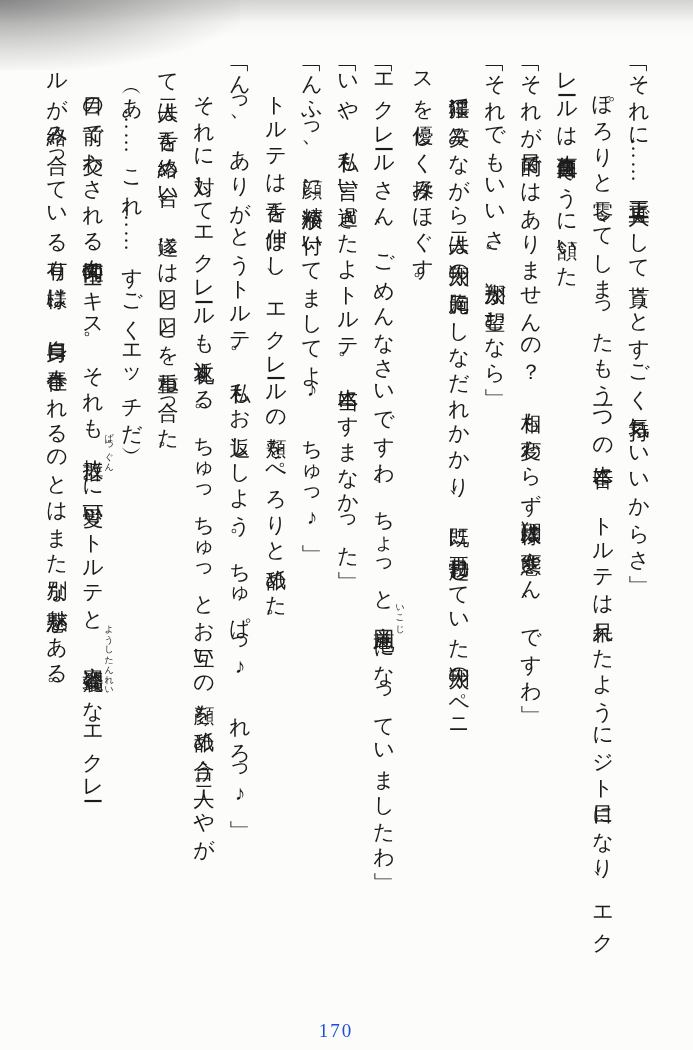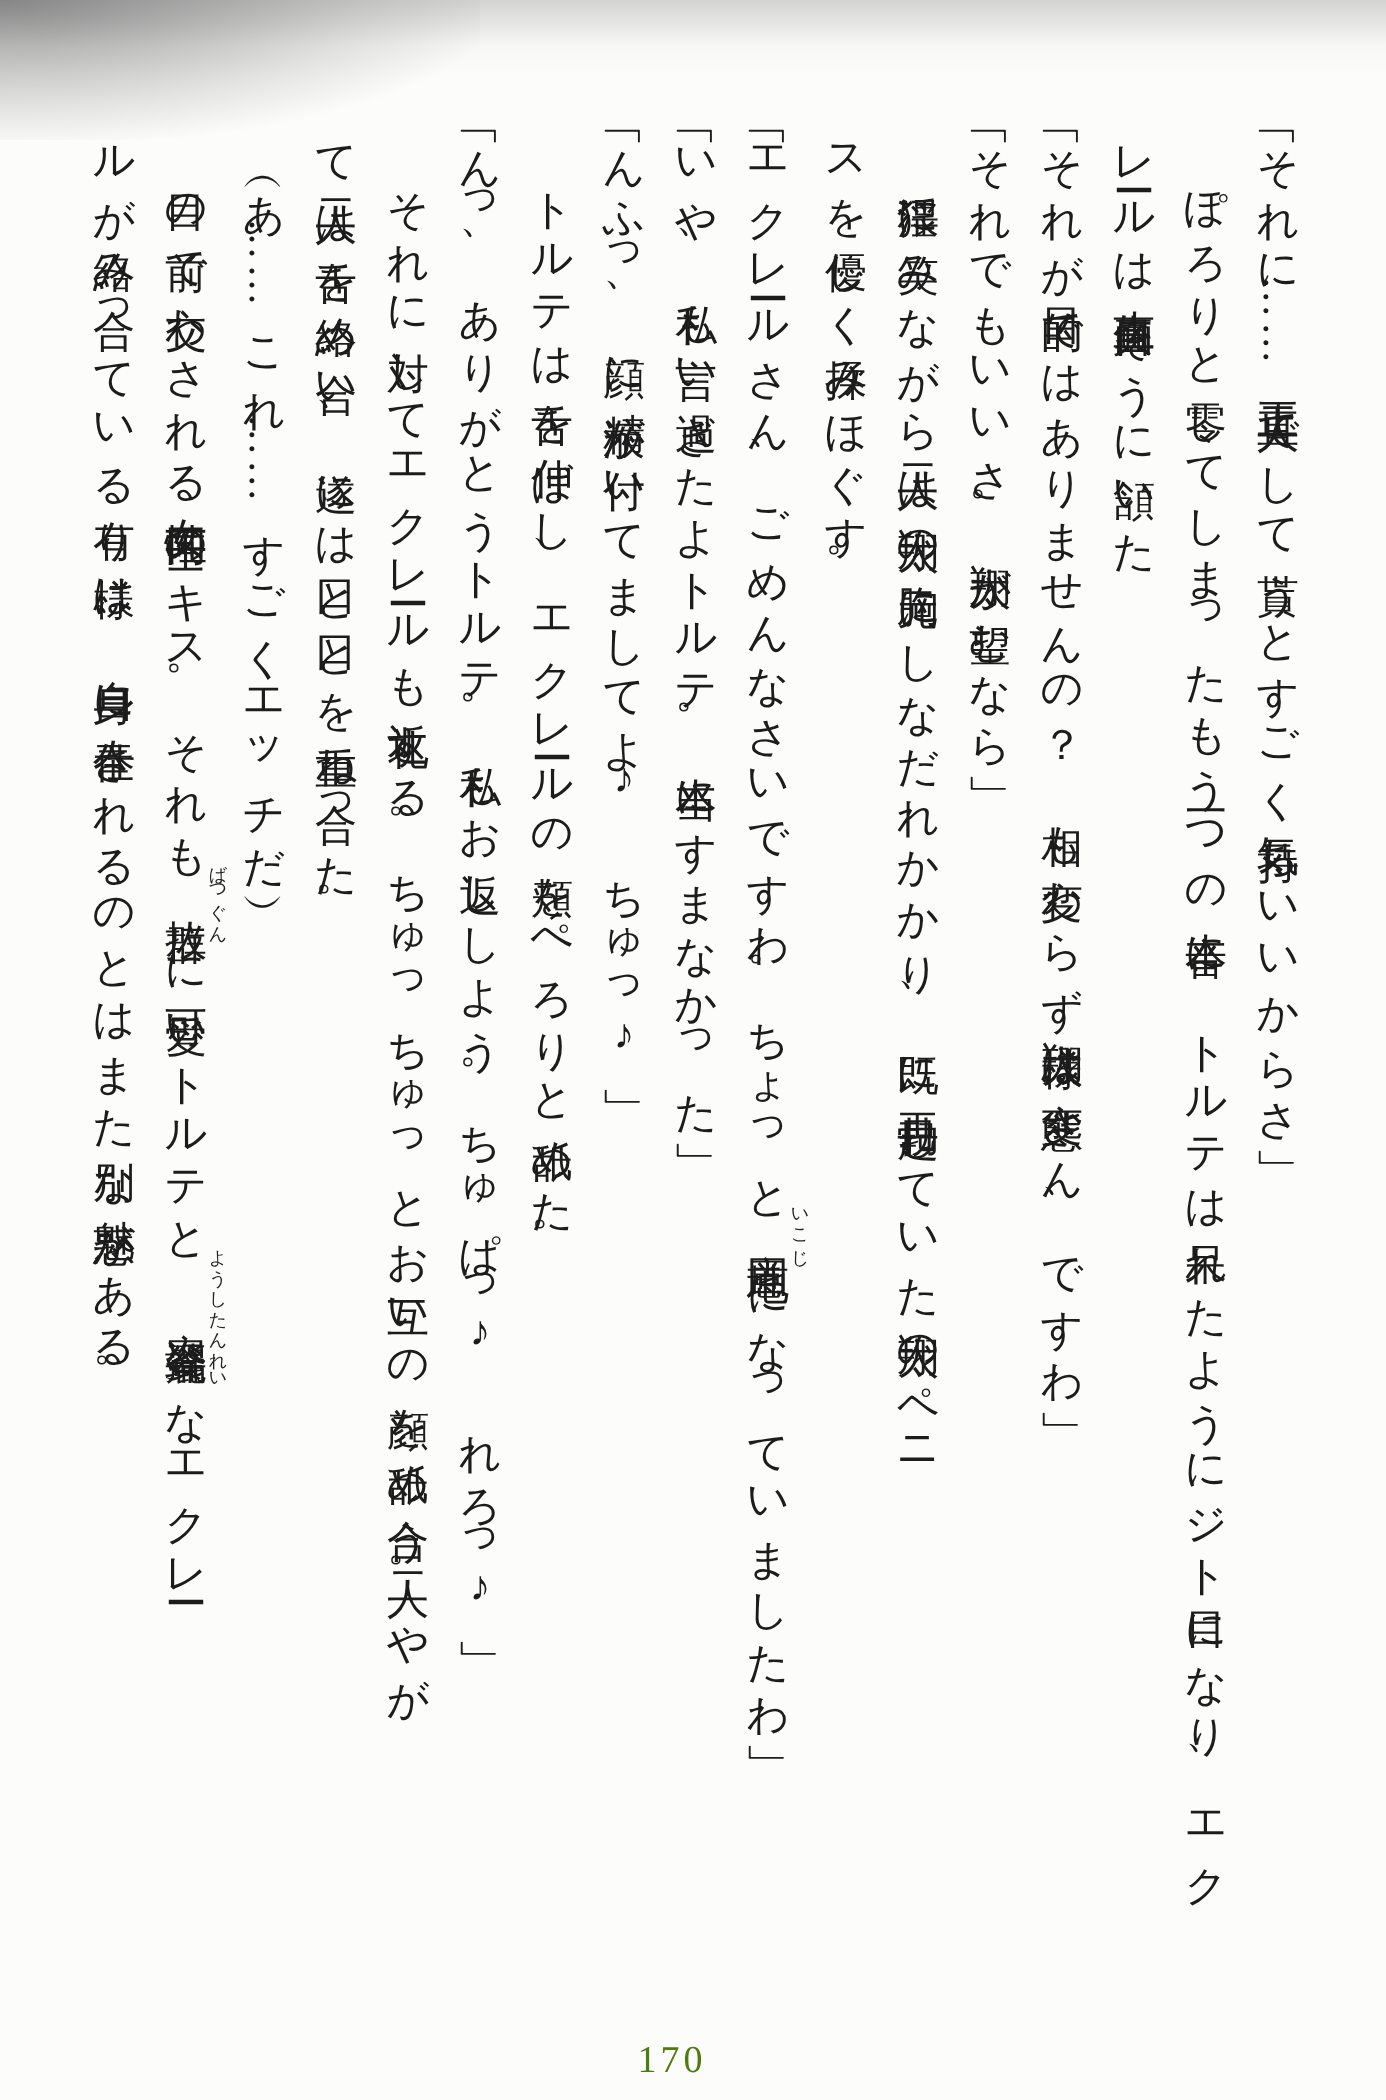--- a/index.html
+++ b/index.html
@@ -41,21 +41,21 @@
     font-size:9px;
     letter-spacing:0;
     color:#242424;
     font-family:"Liberation Serif","DejaVu Serif",serif;
   }
   .page-number{
     position:absolute;bottom:8px;left:0;width:672px;
     text-align:center;
     font-size:19px;
     letter-spacing:2px;
-    color:#4d7c0f;
+    color:#1d4ed8;
   }
 </style>
 </head>
 <body>
 
 <div class="page">
   <div class="scan-shade-top"></div>
   <div class="scan-shade-corner"></div>
   <div class="text-block">
       <p class="line">「それに……正直二人でして貰うとすごく気持ちいいからさ」</p>

